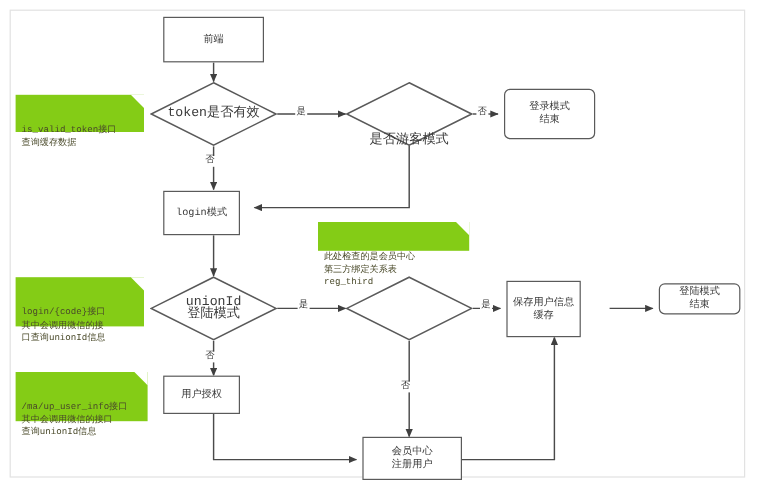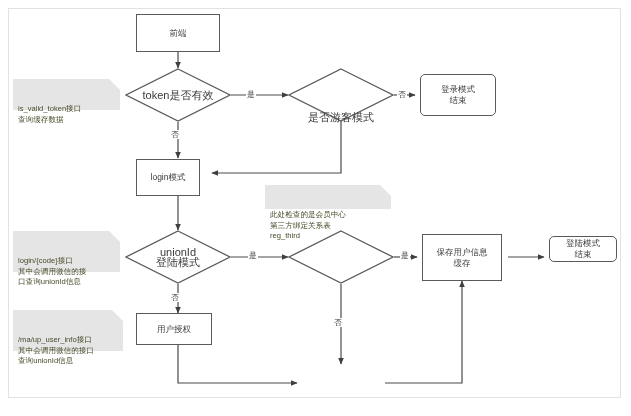--- a/index.html
+++ b/index.html
@@ -5,21 +5,21 @@
   html, body {
     margin: 0;
     padding: 0;
     background: #ffffff;
   }
   #canvas {
     position: relative;
     width: 631px;
     height: 416px;
     background: #ffffff;
-    font-family: Liberation Sans, sans-serif;
+    font-family: Liberation Mono, monospace;
     overflow: hidden;
   }
   #frame {
     position: absolute;
     left: 8px;
     top: 8px;
     width: 613px;
     height: 390px;
     border: 1px solid #e2e2e2;
     box-sizing: border-box;
@@ -68,21 +68,21 @@
     color: #3a3a3a;
     font-size: 11px;
     line-height: 10.5px;
     width: 100%;
     padding: 0 4px;
     box-sizing: border-box;
   }
   .note {
     position: absolute;
     box-sizing: border-box;
-    background: #e5e5e5;
+    background: #84cc16;
     color: #4a4a2a;
     font-size: 7.6px;
     line-height: 10.5px;
     padding: 4px 5px 3px 5px;
     text-align: left;
     white-space: pre-line;
   }
   .note .fold {
     position: absolute;
     right: 0;
@@ -178,34 +178,38 @@
     <span class="diamond-label" style="white-space:pre-line;">unionId
 登陆模式</span>
   </div>
 
   <div class="diamond-wrap" style="left:288px; top:230px; width:106px; height:54px;">
     <svg width="106" height="54" viewBox="0 0 106 54">
       <polygon points="53,1 105,27 53,53 1,27" fill="#ffffff" stroke="#5a5a5a" stroke-width="1.3"></polygon>
     </svg>
   </div>
 
-  <div class="node rect" style="left:422px; top:234px; width:80px; height:47px; white-space:pre-line;">
+  <div class="node rect" style="left:422px; top:234px; width:62px; height:47px; white-space:pre-line;">
     <span>保存用户信息
 缓存</span>
   </div>
 
   <div class="node rect-round" style="left:549px; top:236px; width:68px; height:26px; white-space:pre-line;">
     <span>登陆模式
 结束</span>
   </div>
 
-  <div class="node rect" style="left:136px; top:313px; width:76px; height:32px;align-items:center;">
+  <div class="node rect" style="left:136px; top:313px; width:64px; height:32px;align-items:center;">
     <span>用户授权</span>
   </div>
 
+  <div class="node rect" style="left:302px; top:364px; width:83px; height:36px; white-space:pre-line;">
+    <span>会员中心
+注册用户</span>
+  </div>
 
   <div class="note" style="left:13px; top:79px; width:107px; height:31px;">
     <span class="fold"></span>
     <span>is_valid_token接口
 查询缓存数据</span>
   </div>
 
   <div class="note" style="left:13px; top:231px; width:107px; height:41px;">
     <span class="fold"></span>
     <span>login/{code}接口

